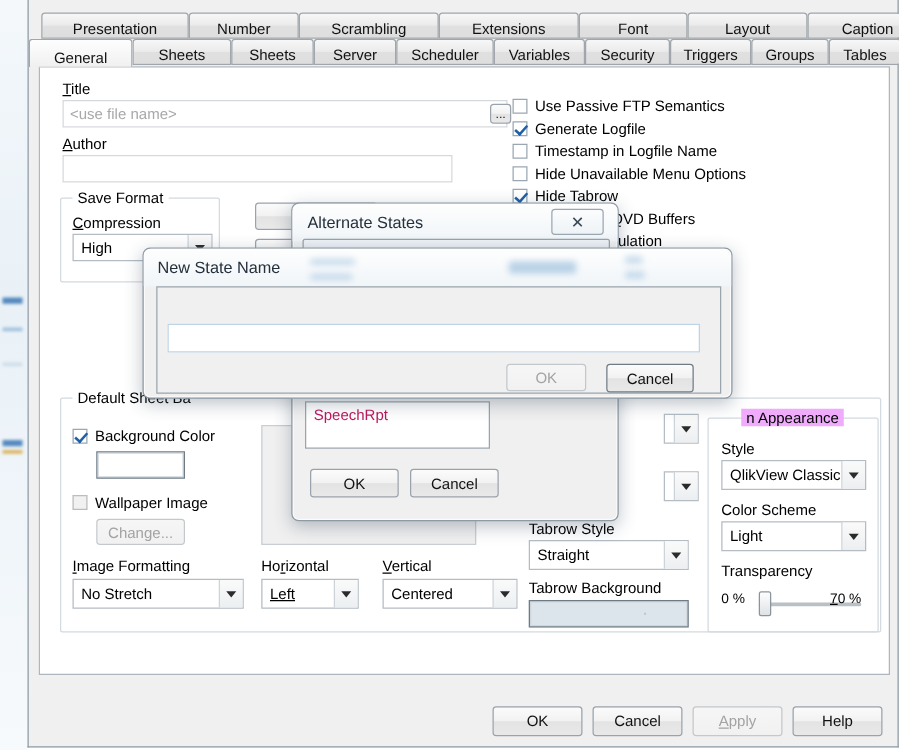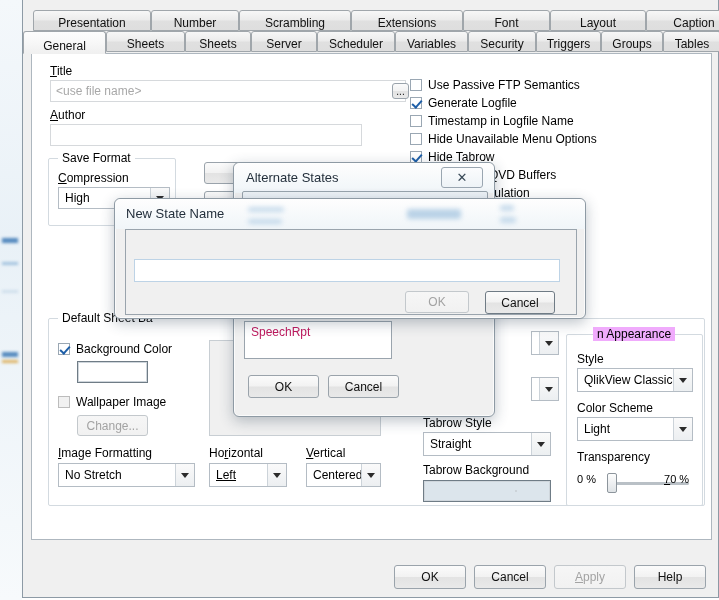--- a/index.html
+++ b/index.html
@@ -278,21 +278,21 @@
       <span class="arrow"></span>
     </div>
 
     <div class="lbl" style="left:177px;top:392px;">Ho<u>r</u>izontal</div>
     <div class="combo" style="left:177px;top:409px;width:78px;height:24px;text-decoration:underline;">
       <span>Left</span>
       <span class="arrow"></span>
     </div>
 
     <div class="lbl" style="left:274px;top:392px;"><u>V</u>ertical</div>
-    <div class="combo" style="left:274px;top:409px;width:75px;height:24px;">
+    <div class="combo" style="left:274px;top:409px;width:108px;height:24px;">
       <span>Centered</span>
       <span class="arrow"></span>
     </div>
 
     <div class="combo" style="left:499px;top:277px;width:28px;height:24px;padding:0;">
       <span class="arrow"></span>
     </div>
     <div class="combo" style="left:499px;top:323px;width:28px;height:24px;padding:0;">
       <span class="arrow"></span>
     </div>

